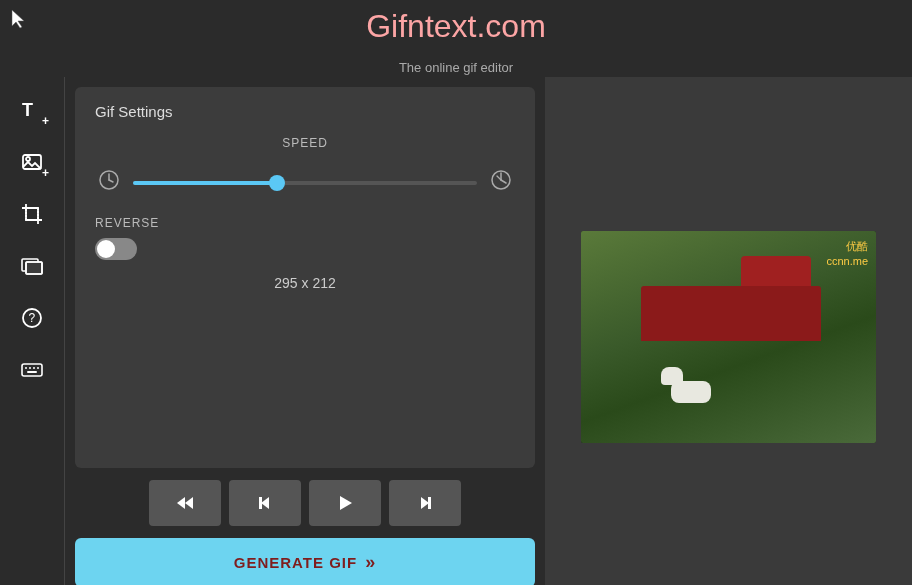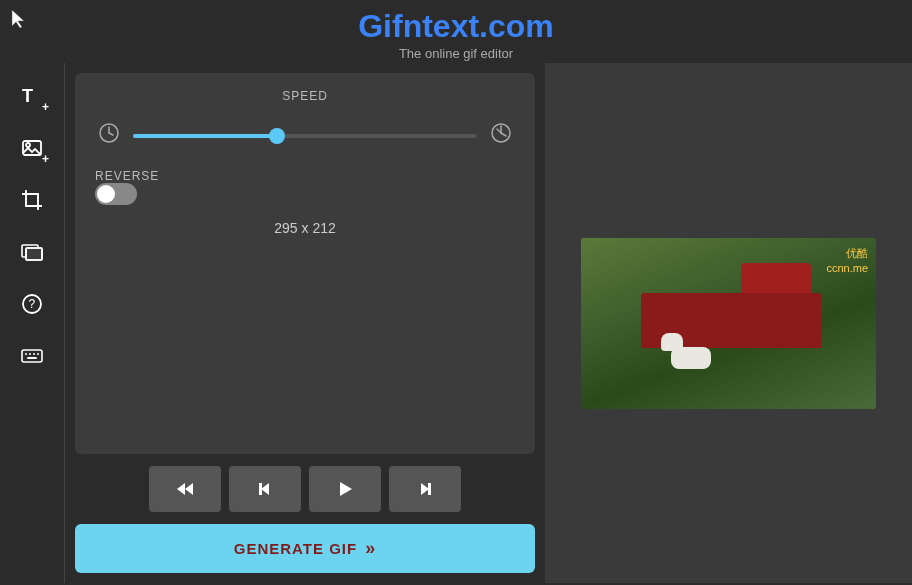--- a/index.html
+++ b/index.html
@@ -12,27 +12,27 @@
       color: #fff;
     }
 
     
     .header {
       text-align: center;
       padding: 8px 0 2px;
     }
     .header-title {
       font-size: 32px;
-      font-weight: bold;
-      color: #3b82f6;
+      font-weight: normal;
+      color: #fca5a5;
     }
     .header-subtitle {
       font-size: 13px;
       color: #aaa;
-      margin-top: 1px;
+      margin-top: 15px;
     }
 
     
     .main-layout {
       display: flex;
       height: calc(585px - 65px);
     }
 
     
     .sidebar {
@@ -143,20 +143,21 @@
       left: calc(42% - 8px);
       top: -6px;
       cursor: pointer;
     }
 
     .reverse-section { }
     .reverse-label {
       font-size: 12px;
       letter-spacing: 1px;
       color: #bbb;
+      margin-bottom: 8px;
     }
     .toggle-container {
       display: flex;
       align-items: center;
       gap: 8px;
     }
     .toggle {
       width: 42px;
       height: 22px;
       background: #888;
@@ -229,21 +230,21 @@
       flex: 1;
       background: #3a3a3a;
       display: flex;
       align-items: center;
       justify-content: center;
       position: relative;
     }
 
     .gif-preview-container {
       width: 295px;
-      height: 171px;
+      height: 212px;
       background: #1a1a1a;
       position: relative;
       overflow: hidden;
       border-radius: 2px;
     }
 
     
     .gif-preview-bg {
       width: 100%;
       height: 100%;
@@ -388,20 +389,21 @@
         <line x1="18" y1="10" x2="18" y2="10" stroke="white" stroke-width="2" stroke-linecap="round"></line>
         <line x1="8" y1="14" x2="16" y2="14" stroke="white" stroke-width="2" stroke-linecap="round"></line>
       </svg>
     </div>
 
   </div>
 
   <div class="center-panel">
 
     <div class="gif-settings-box">
+      <div class="gif-settings-title">Gif Settings</div>
 
       <div class="speed-section">
         <div class="speed-label">SPEED</div>
         <div class="speed-row">
           <div class="speed-icon">
             <svg width="22" height="22" viewBox="0 0 22 22" fill="none">
               <circle cx="11" cy="11" r="9" stroke="#aaa" stroke-width="1.5"></circle>
               <path d="M11 11 L11 5" stroke="#aaa" stroke-width="1.5" stroke-linecap="round"></path>
               <path d="M11 11 L15 13" stroke="#aaa" stroke-width="1.5" stroke-linecap="round"></path>
             </svg>

